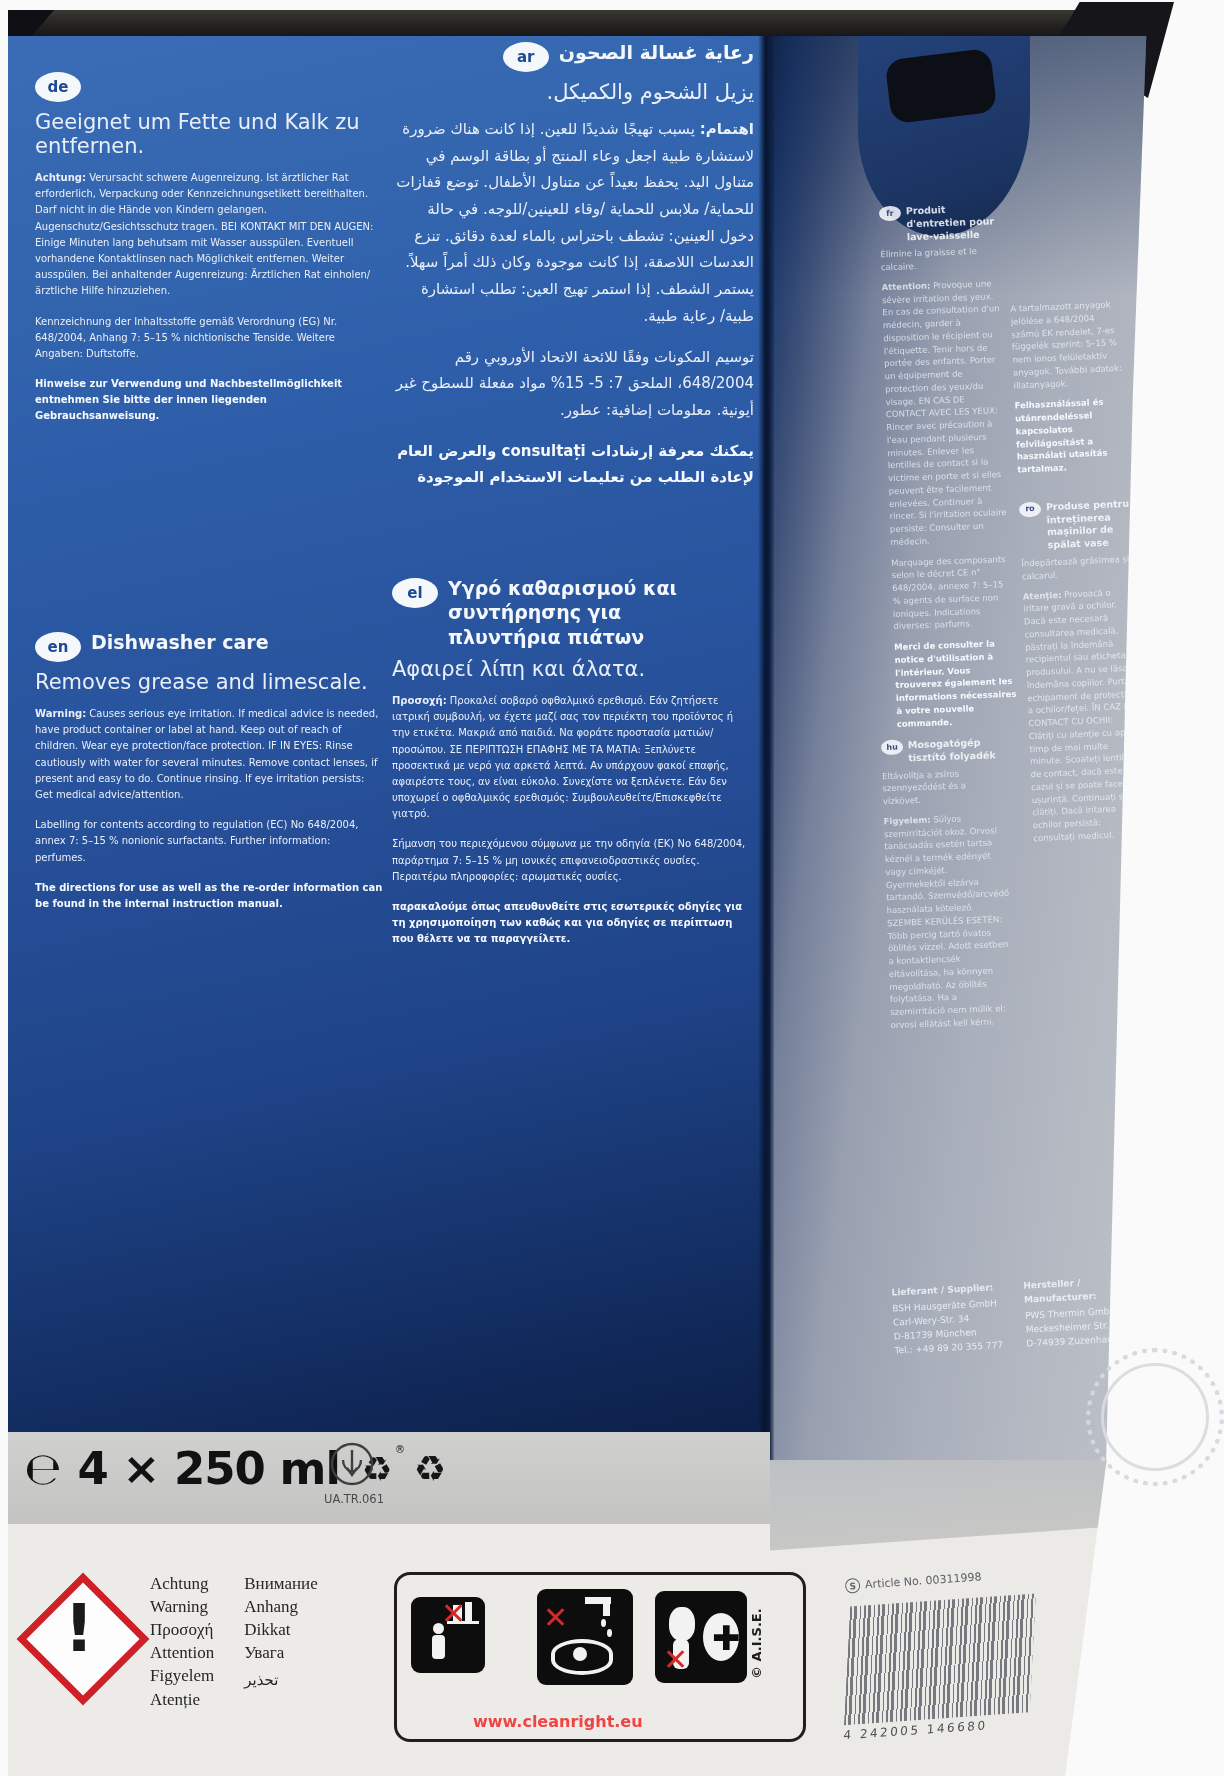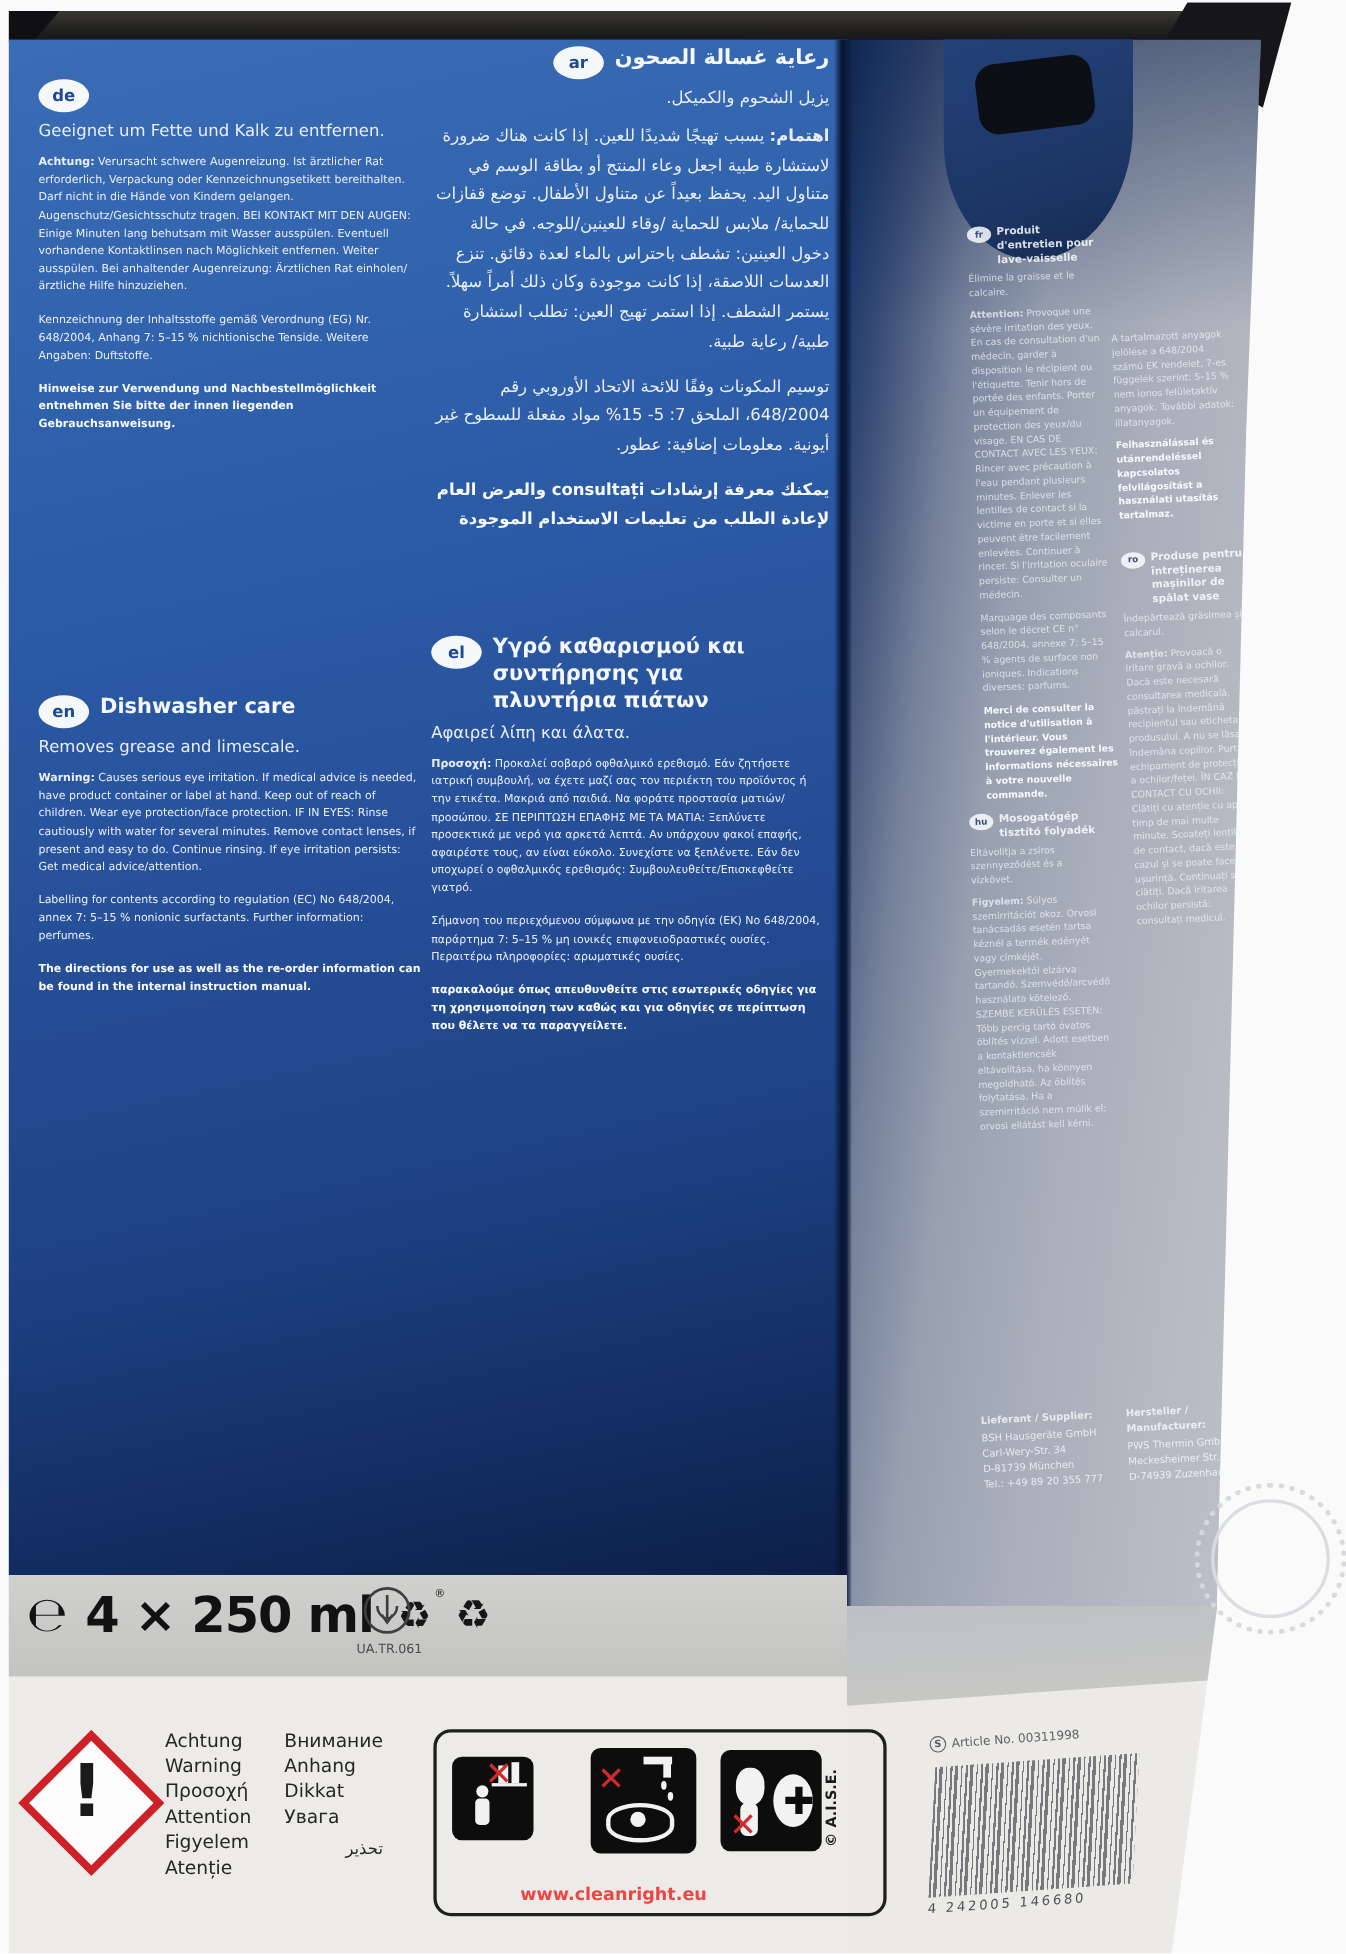--- a/index.html
+++ b/index.html
@@ -38,21 +38,21 @@
   .sec-de{left:35px;top:70px;width:348px;}
   .sec-en{left:35px;top:630px;width:348px;}
   .sec-ar{left:392px;top:40px;width:362px;direction:rtl;text-align:right;}
   .sec-el{left:392px;top:576px;width:362px;}
   .sec-head{display:flex;align-items:flex-start;gap:10px;margin-bottom:8px;}
   .badge{flex:0 0 auto;background:#f5f8fb;color:#1d4a94;font-weight:bold;font-size:15px;
     width:46px;height:30px;border-radius:50%;display:flex;align-items:center;justify-content:center;margin-top:2px;}
   .sec-ar .badge{order:2;}
   .title{margin:0;font-size:19px;line-height:1.28;font-weight:bold;color:#f4f8fd;}
   .title .tl{display:block;}
-  .sub{margin:6px 0 12px 0;font-size:15px;}
+  .sub{margin:6px 0 12px 0;font-size:21px;}
   .body{margin:0 0 14px 0;font-size:10px;line-height:1.62;}
   .sec-ar .body{font-size:15px;line-height:1.78;}
   .bold{font-weight:bold;color:#f6fafe;}
   
   .side-sec{position:absolute;color:rgba(244,248,252,.72);font-size:8.5px;line-height:1.5;transform:rotate(-2deg);}
   .side-sec .badge{width:22px;height:15px;font-size:8px;border-radius:50%;background:rgba(250,252,255,.85);
     color:#37507e;margin-top:0;}
   .side-sec .sec-head{gap:5px;margin-bottom:4px;}
   .side-sec .title{font-size:9.5px;line-height:1.35;color:rgba(250,253,255,.85);}
   .side-sec .sub{margin:3px 0 7px 0;font-size:8.5px;}
@@ -73,23 +73,23 @@
     font-size:34px;color:#161616;position:relative;}
   .gd .reg{position:absolute;right:-7px;top:-4px;font-size:10px;}
   .mobius{font-size:36px;color:#161616;}
   .ua{position:absolute;left:320px;top:1440px;width:64px;text-align:right;color:#3c3c3c;}
   .ua svg{display:block;margin:0 auto;}
   .ua-code{font-size:11.5px;margin-top:2px;color:#4a4a4a;}
   .ghs{position:absolute;left:22px;top:1578px;width:114px;height:114px;}
   .ghs .diamond{position:absolute;left:14px;top:14px;width:80px;height:80px;background:#fdfdfd;
     border:7px solid #cd2027;transform:rotate(45deg);}
   .ghs .bang{position:absolute;left:0;top:12px;width:114px;text-align:center;font-size:66px;font-weight:bold;color:#1a1a1a;}
-  .warn-words{position:absolute;left:150px;top:1572px;display:flex;gap:30px;color:#262626;}
+  .warn-words{position:absolute;left:150px;top:1572px;display:flex;gap:30px;color:#262626;font-family:Liberation Serif, serif;}
   .warn-words .wcol{display:flex;flex-direction:column;font-size:17px;line-height:1.36;}
-  .warn-words .ar-word{font-size:15px;margin-top:6px;text-align:right;}
+  .warn-words .ar-word{font-size:15px;margin-top:6px;}
   .picto-box{position:absolute;left:394px;top:1572px;width:406px;height:164px;border:3px solid #1f1f1f;border-radius:16px;}
   .psq{position:absolute;background:#0d0d0d;border-radius:9px;}
   .psq1{left:14px;top:22px;width:74px;height:76px;}
   .psq2{left:140px;top:14px;width:96px;height:96px;}
   .psq3{left:258px;top:16px;width:92px;height:92px;}
   .redx{position:absolute;color:#d22a2a;font-weight:bold;font-size:30px;line-height:1;}
   .head-dot{position:absolute;background:#f2f2f2;border-radius:50%;}
   .bodyshape{position:absolute;background:#f2f2f2;}
   .eye{position:absolute;border:4px solid #f2f2f2;border-radius:50% / 42%;}
   .pupil{position:absolute;background:#f2f2f2;border-radius:50%;}

